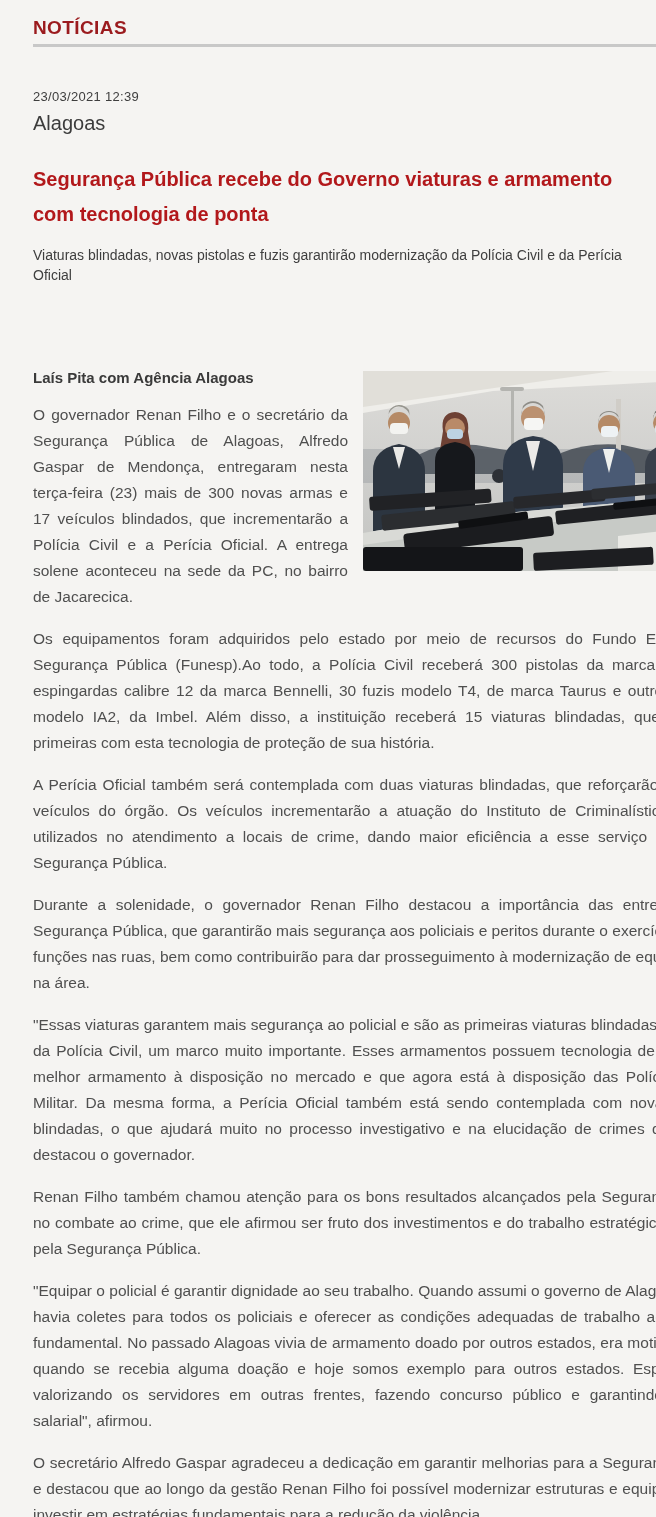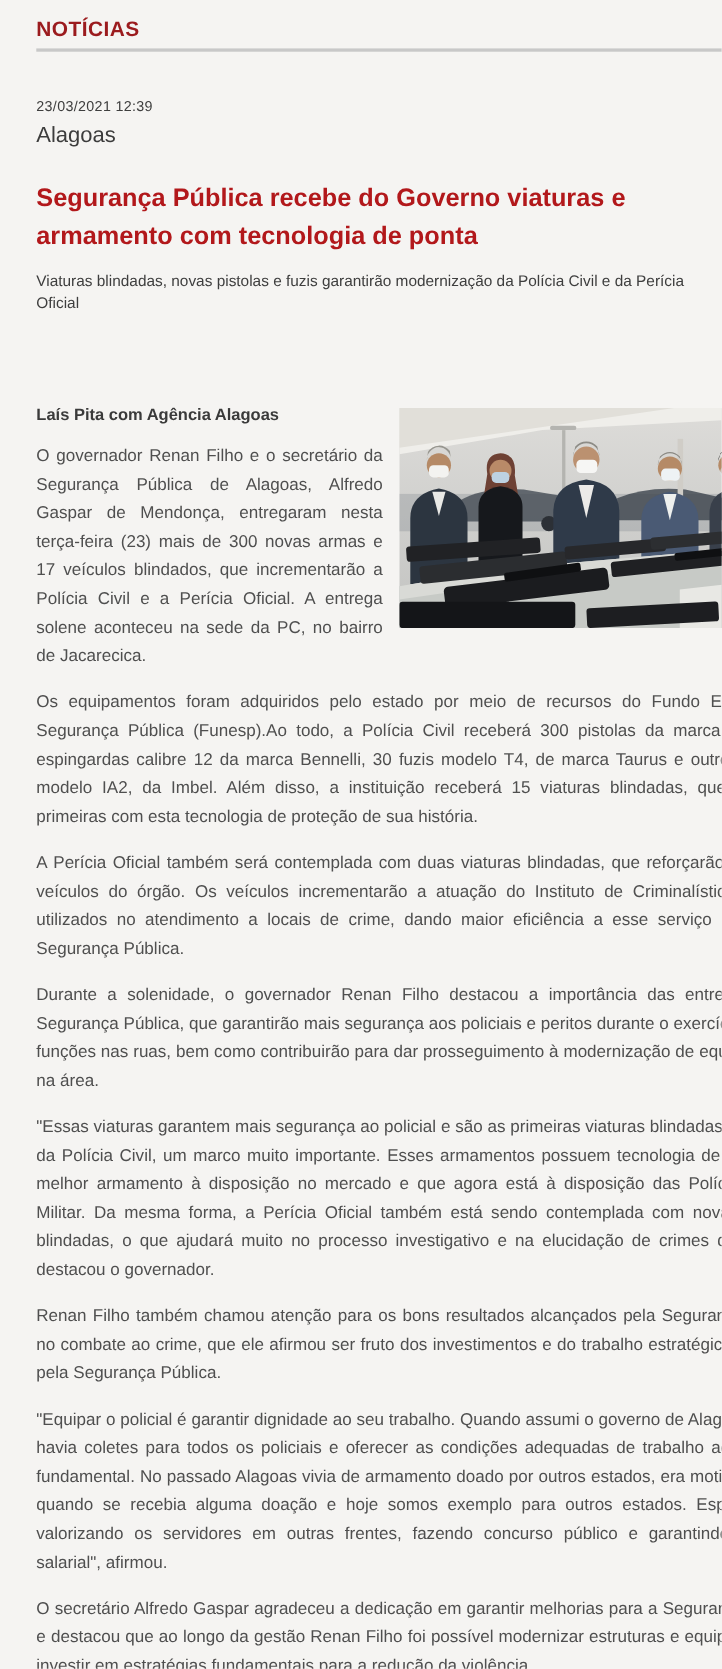--- a/index.html
+++ b/index.html
@@ -35,21 +35,21 @@
     color: #3e3e3e;
   }
   .meta-location {
     margin-top: 8px;
     font-size: 20px;
     color: #3c3c3c;
   }
   .headline {
     margin: 27px 0 0 0;
     max-width: 600px;
-    font-size: 23px;
+    font-size: 20px;
     line-height: 35px;
     font-weight: 700;
     color: #b2181b;
   }
   .subtitle {
     margin: 13px 0 0 0;
     max-width: 630px;
     font-size: 14px;
     line-height: 20px;
     color: #3e3e3e;

